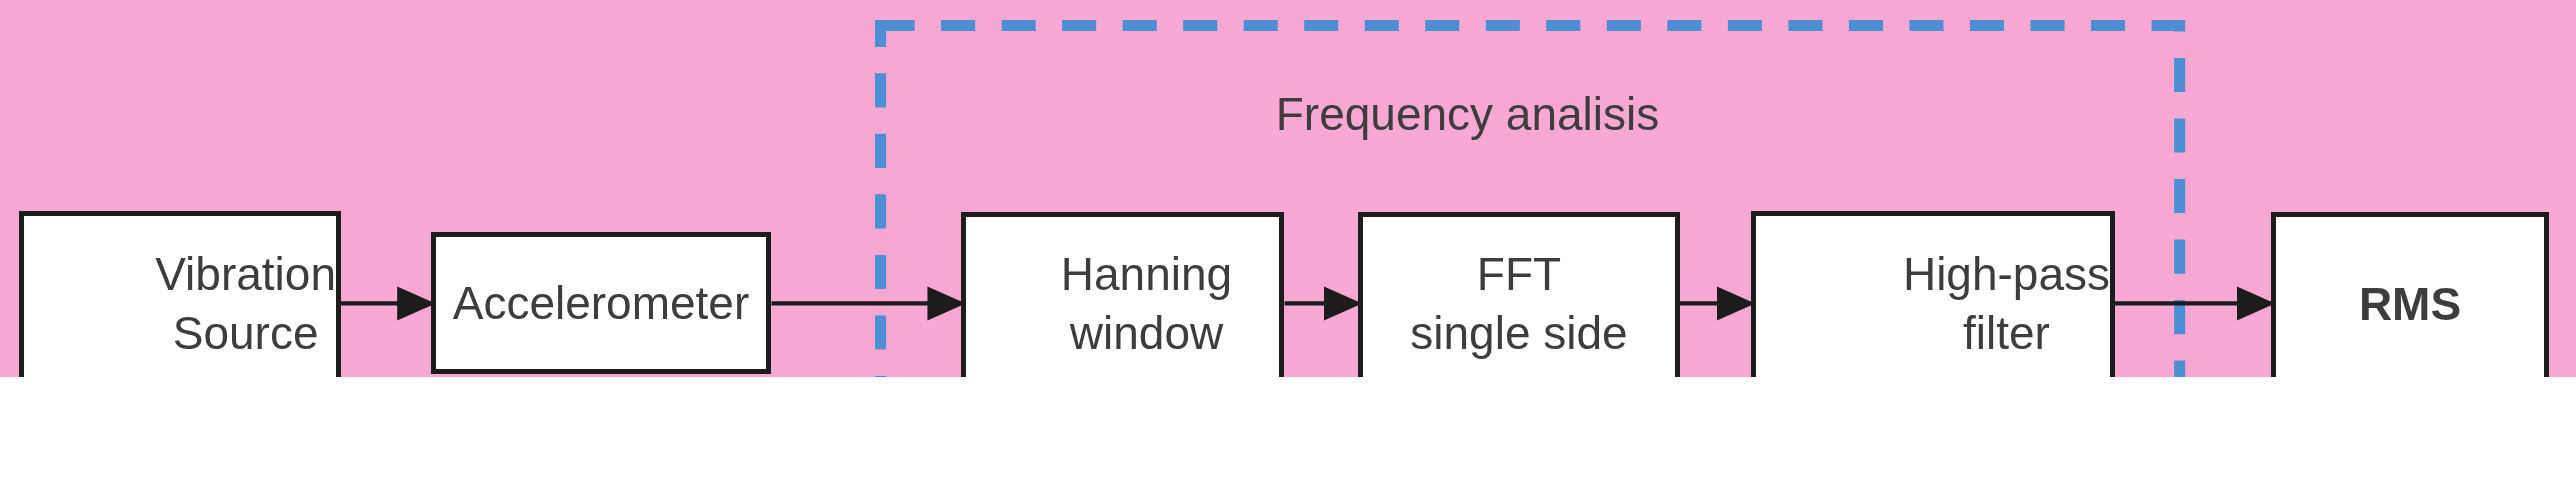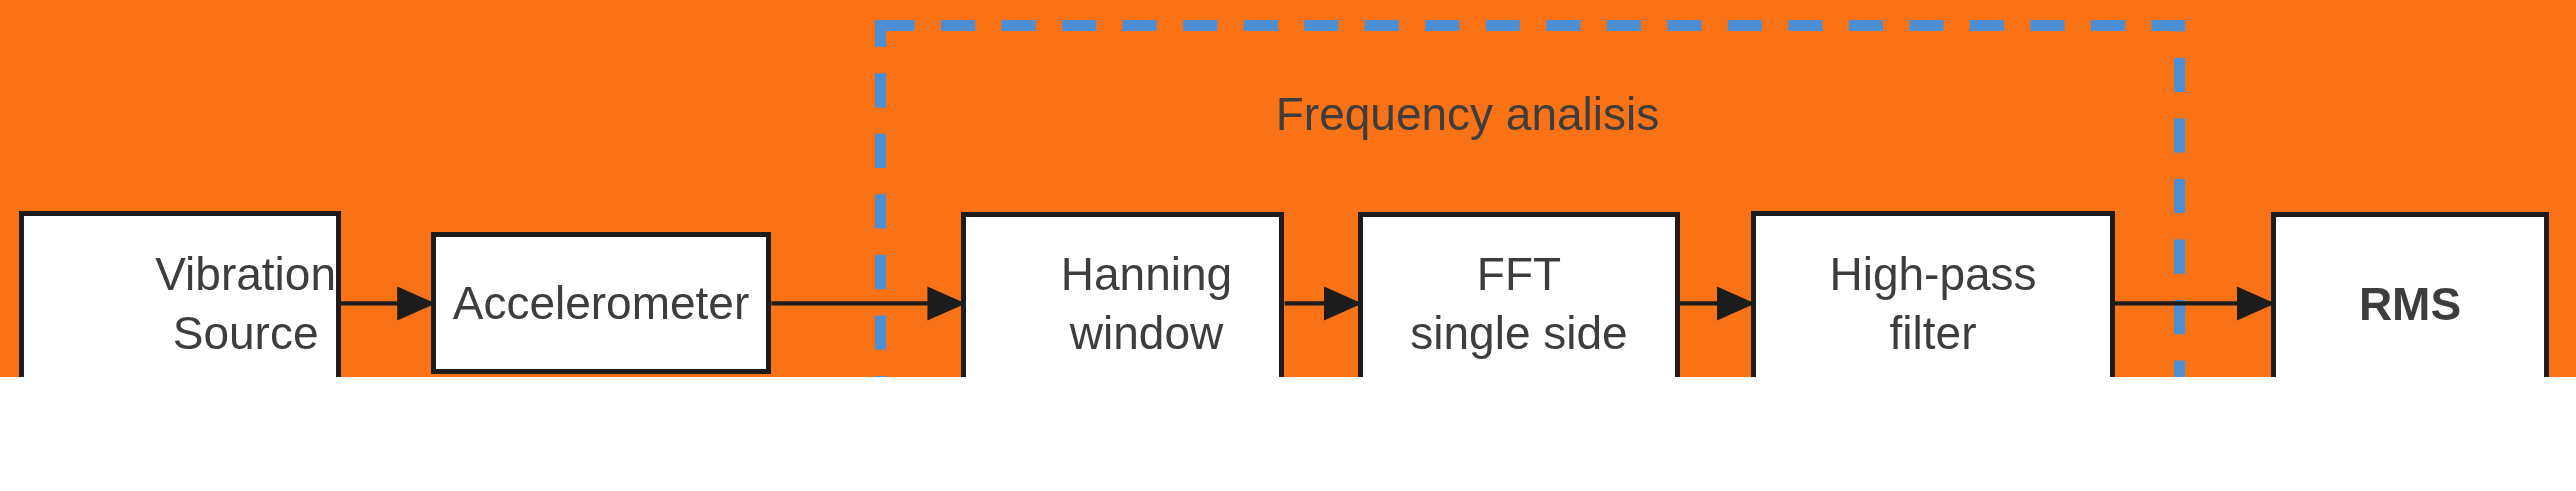--- a/index.html
+++ b/index.html
@@ -4,21 +4,21 @@
 <style>
   html, body {
     margin: 0;
     padding: 0;
     background: #ffffff;
   }
   #canvas {
     position: relative;
     width: 2576px;
     height: 377px;
-    background: #f97316;
+    background: #f9a8d4;
     font-family: "Liberation Sans", sans-serif;
     overflow: hidden;
   }
   #connector-layer {
     position: absolute;
     left: 0;
     top: 0;
     width: 2576px;
     height: 491px;
   }
@@ -97,21 +97,21 @@
   <div class="node" style="left:961px; top:212px; width:323px; height:183px;padding-left:48px;">
     <span class="node-label">Hanning
 window</span>
   </div>
 
   <div class="node" style="left:1358px; top:212px; width:322px; height:183px;align-items:center;">
     <span class="node-label">FFT
 single side</span>
   </div>
 
-  <div class="node" style="left:1751px; top:211px; width:364px; height:186px;">
+  <div class="node" style="left:1751px; top:211px; width:364px; height:186px;justify-content:flex-end;">
     <span class="node-label">High-pass
 filter</span>
   </div>
 
   <div class="node" style="left:2271px; top:212px; width:278px; height:185px;font-weight:bold;">
     <span class="node-label">RMS</span>
   </div>
 
 </div>
 

